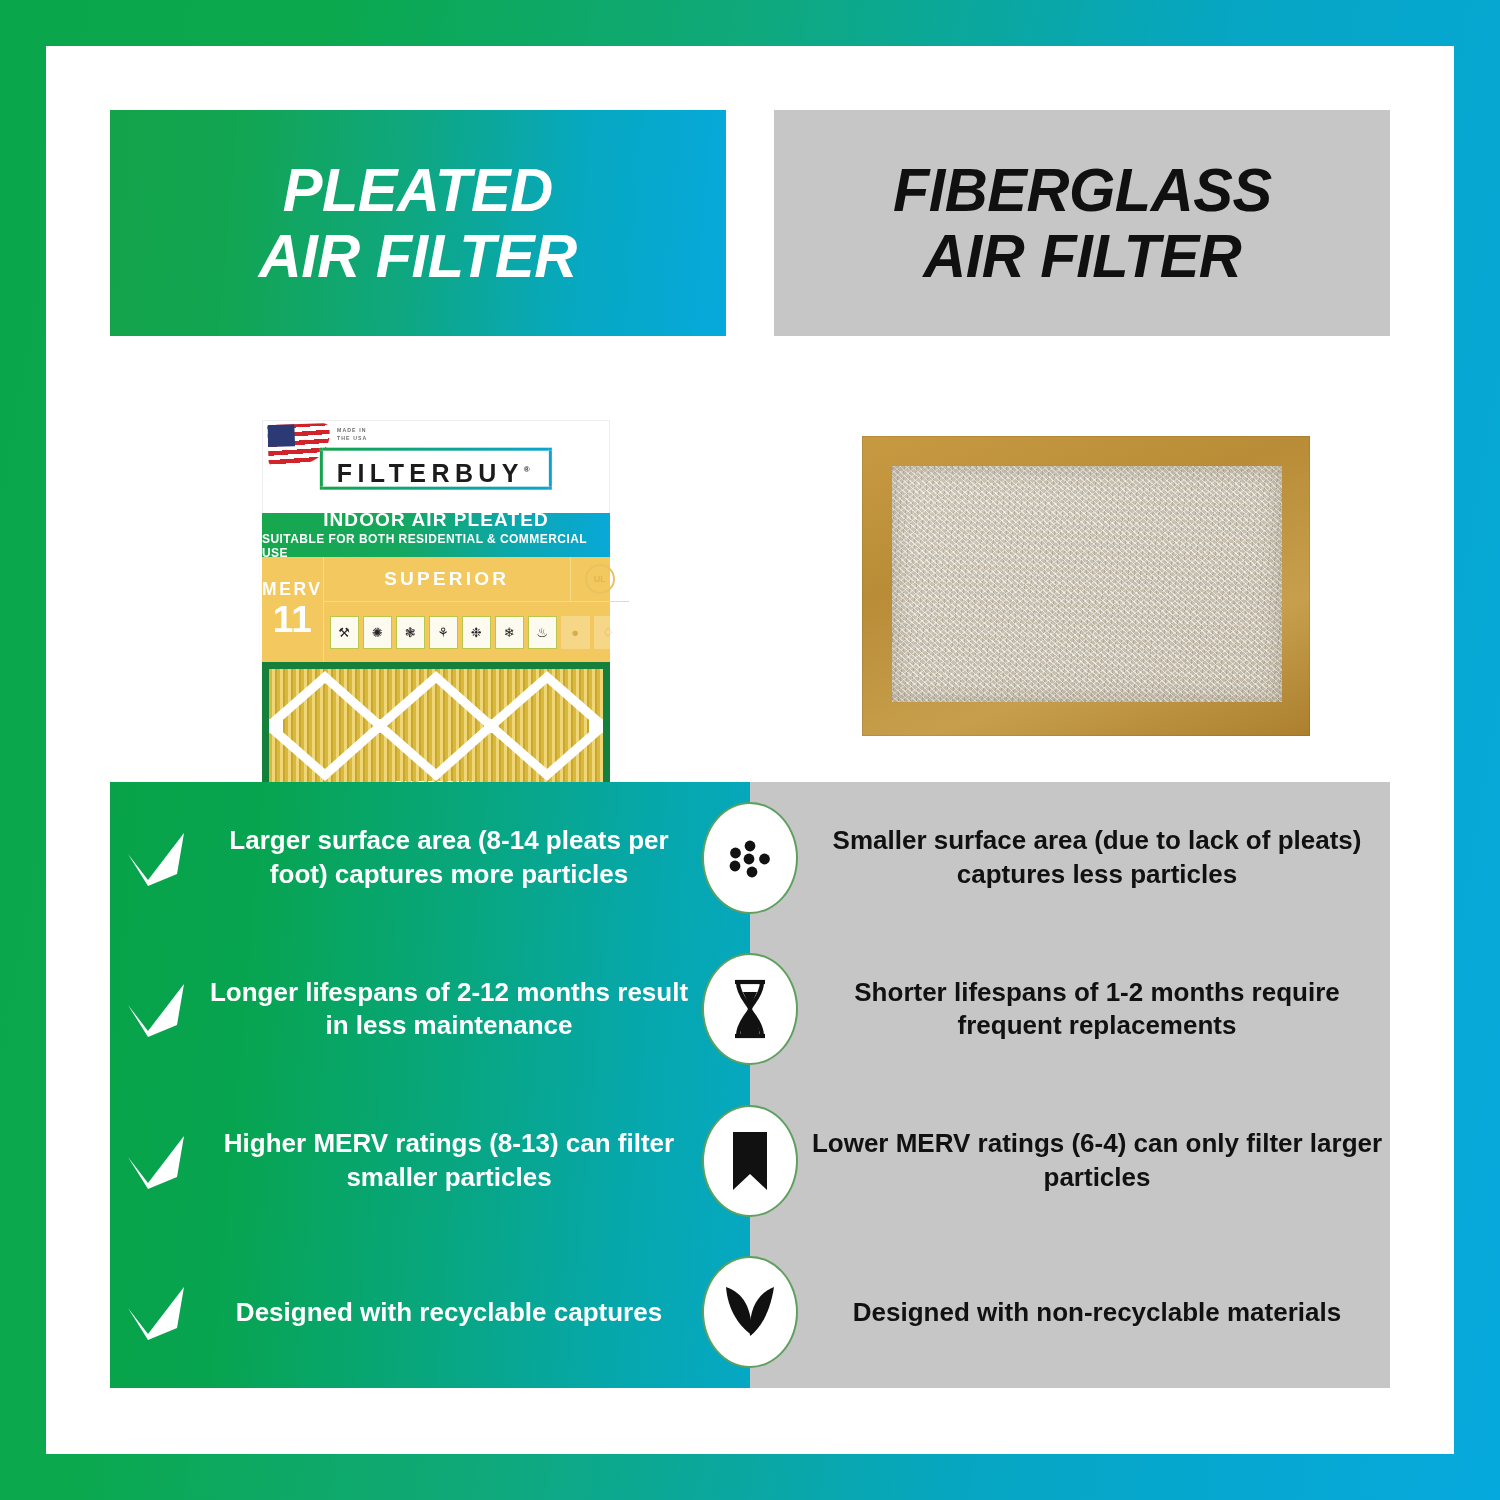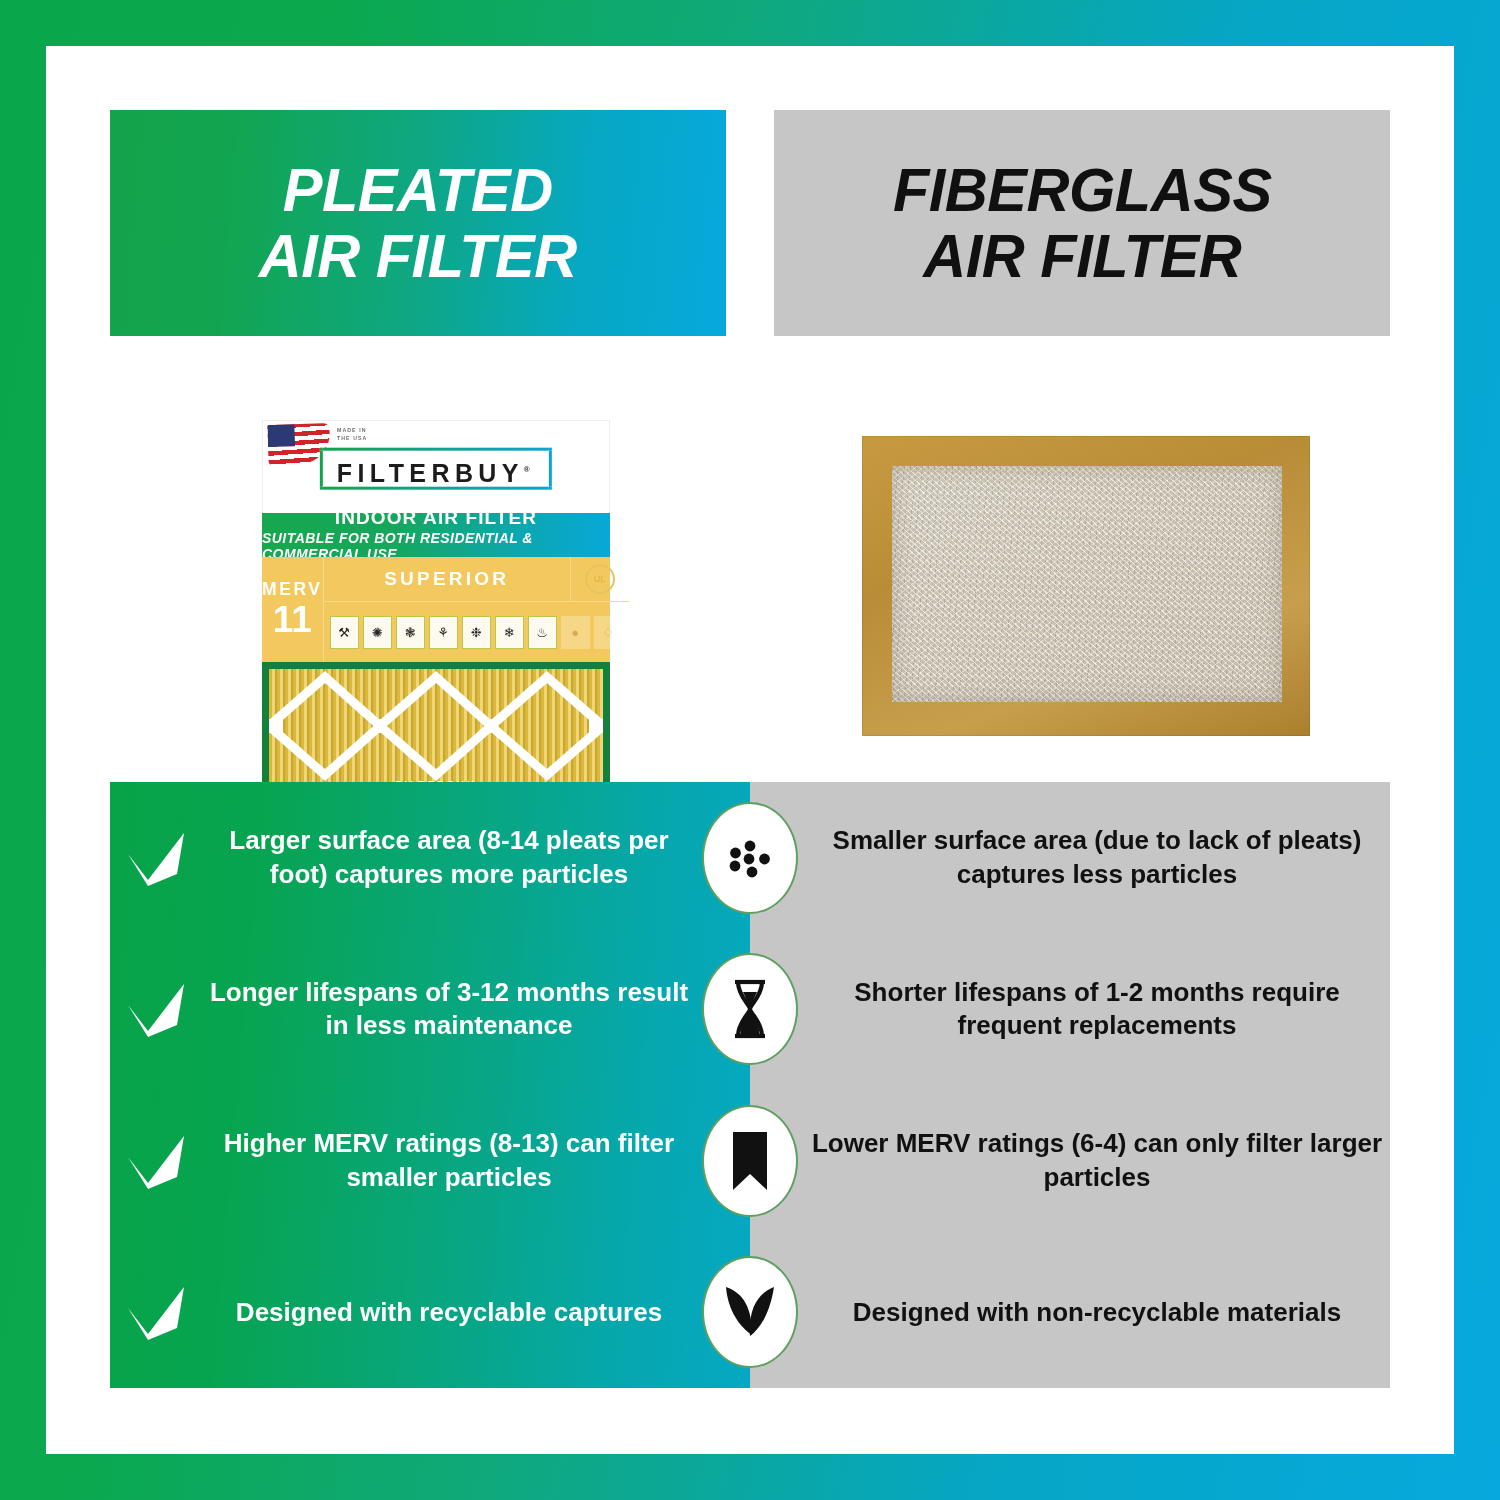--- a/index.html
+++ b/index.html
@@ -106,21 +106,21 @@
   }
   .logo-text sup{font-size:8px;vertical-align:super;}
 
   .box-green{
     height:44px;
     background:linear-gradient(90deg,#17a74e 0%,#15a75c 38%,#0ca7b0 74%,#08a8d8 100%);
     display:flex;flex-direction:column;align-items:center;justify-content:center;
     color:#fff;
   }
   .box-green .l1{font-size:19px;font-weight:bold;letter-spacing:1.1px;line-height:1.05;}
-  .box-green .l2{font-size:14px;font-weight:bold;letter-spacing:0.45px;margin-top:3px;font-style:italic;}
+  .box-green .l2{font-size:12px;font-weight:bold;letter-spacing:0.45px;margin-top:3px;}
 
   .box-amber{
     position:relative;height:105px;
     background:#f3c95f;
     display:flex;
   }
   .merv-cell{
     width:86px;
     border-right:1px solid #f7d98a;
     display:flex;flex-direction:column;align-items:center;justify-content:center;
@@ -275,21 +275,21 @@
 
         <div class="box-top">
           <div class="flag"></div>
           <div class="madein">MADE IN<br>THE USA</div>
           <div class="logo-box">
             <div class="logo-text"><span>FILTERBUY</span><sup>®</sup></div>
           </div>
         </div>
 
         <div class="box-green">
-          <div class="l1">INDOOR AIR FILTER</div>
+          <div class="l1">INDOOR AIR PLEATED</div>
           <div class="l2">SUITABLE FOR BOTH RESIDENTIAL &amp; COMMERCIAL USE</div>
         </div>
 
         <div class="box-amber">
           <div class="merv-cell">
             <div class="merv-word">MERV</div>
             <div class="merv-num">11</div>
           </div>
           <div class="amber-right">
             <div class="sup-row">
@@ -376,21 +376,21 @@
         </div>
       </div>
 
       <div class="row">
         <div class="cell-left">
           <div class="check">
             <svg width="62" height="56" viewBox="0 0 62 56">
               <path d="M3 24 L23 50 L59 3 L52 44 L23 56 Z" fill="#ffffff"></path>
             </svg>
           </div>
-          <div class="ltext">Longer lifespans of 3-12 months result in less maintenance</div>
+          <div class="ltext">Longer lifespans of 2-12 months result in less maintenance</div>
         </div>
         <div class="mid-icon">
           <svg width="44" height="62" viewBox="0 0 44 62">
             <g stroke="#111111" stroke-width="4.2" fill="none">
               <path d="M7 4 H37"></path>
                   <path d="M7 58 H37"></path>
               <path d="M10 4 C10 18 22 27 22 31 C22 35 10 44 10 58"></path>
               <path d="M34 4 C34 18 22 27 22 31 C22 35 34 44 34 58"></path>
             </g>
             <path d="M12.5 56 C12.5 44 22 36 22 33 C22 36 31.5 44 31.5 56 Z" fill="#111111"></path>

